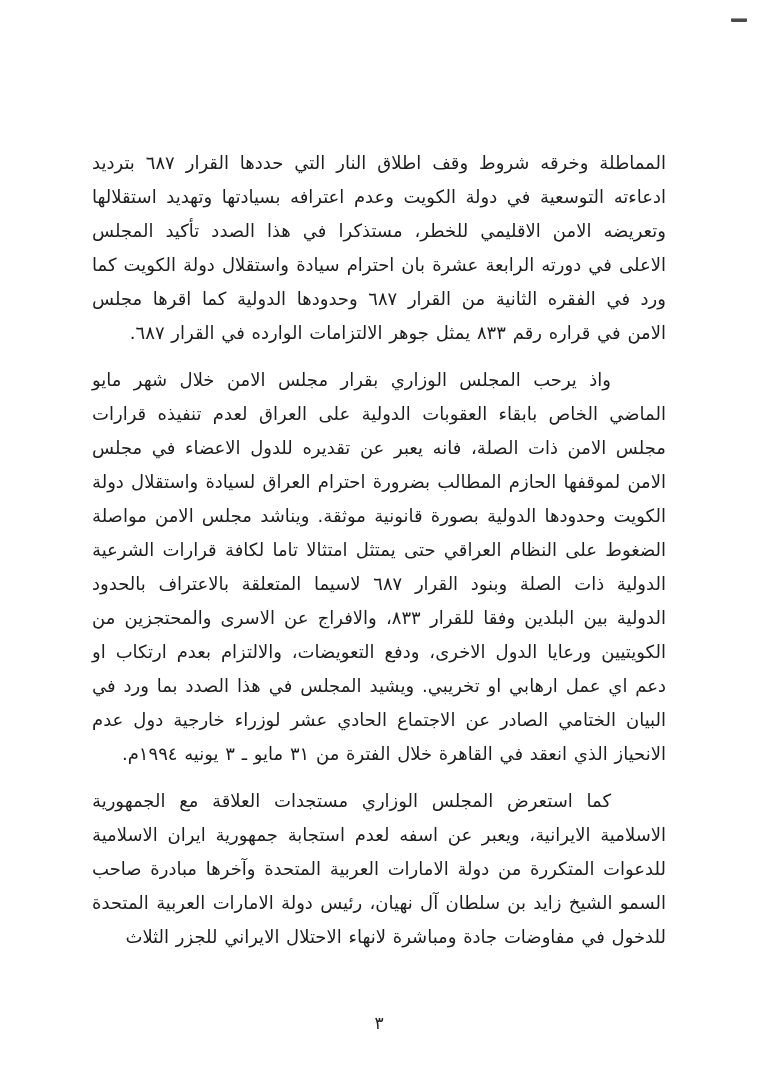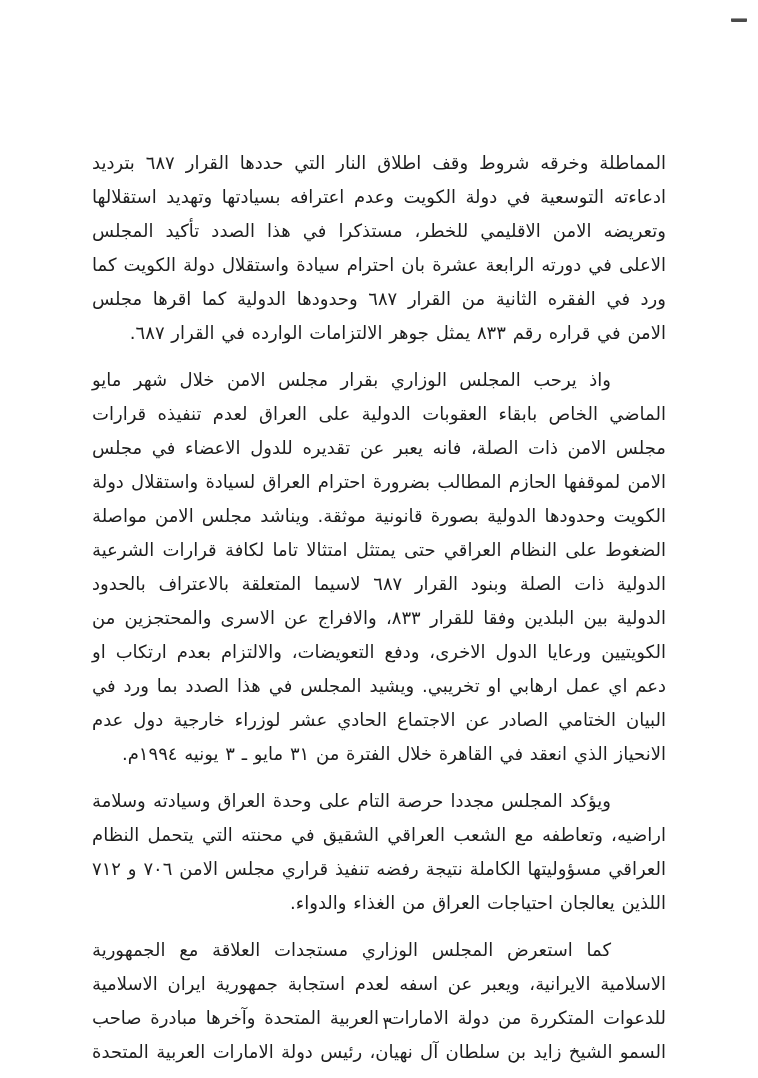--- a/index.html
+++ b/index.html
@@ -11,21 +11,20 @@
     height: 1078px;
     background: #ffffff;
     position: relative;
     overflow: hidden;
     font-family: "DejaVu Sans", sans-serif;
   }
   .scanned-page {
     position: absolute;
     inset: 0;
     background: #ffffff;
-    margin-left: 8px;
   }
   
   .corner-mark {
     position: absolute;
     top: 18px;
     right: 11px;
     width: 16px;
     height: 3px;
     background: #4a4a4a;
     border-top: 1px solid #9a9a9a;
@@ -65,19 +64,18 @@
 </head>
 <body>
 
 <div class="scanned-page">
 
   <div class="corner-mark"></div>
 
   <div class="body-text">
     <p>المماطلة وخرقه شروط وقف اطلاق النار التي حددها القرار ٦٨٧ بترديد ادعاءته التوسعية في دولة الكويت وعدم اعترافه بسيادتها وتهديد استقلالها وتعريضه الامن الاقليمي للخطر، مستذكرا في هذا الصدد تأكيد المجلس الاعلى في دورته الرابعة عشرة بان احترام سيادة واستقلال دولة الكويت كما ورد في الفقره الثانية من القرار ٦٨٧ وحدودها الدولية كما اقرها مجلس الامن في قراره رقم ٨٣٣ يمثل جوهر الالتزامات الوارده في القرار ٦٨٧.</p>
     <p class="indent">واذ يرحب المجلس الوزاري بقرار مجلس الامن خلال شهر مايو الماضي الخاص بابقاء العقوبات الدولية على العراق لعدم تنفيذه قرارات مجلس الامن ذات الصلة، فانه يعبر عن تقديره للدول الاعضاء في مجلس الامن لموقفها الحازم المطالب بضرورة احترام العراق لسيادة واستقلال دولة الكويت وحدودها الدولية بصورة قانونية موثقة. ويناشد مجلس الامن مواصلة الضغوط على النظام العراقي حتى يمتثل امتثالا تاما لكافة قرارات الشرعية الدولية ذات الصلة وبنود القرار ٦٨٧ لاسيما المتعلقة بالاعتراف بالحدود الدولية بين البلدين وفقا للقرار ٨٣٣، والافراج عن الاسرى والمحتجزين من الكويتيين ورعايا الدول الاخرى، ودفع التعويضات، والالتزام بعدم ارتكاب او دعم اي عمل ارهابي او تخريبي. ويشيد المجلس في هذا الصدد بما ورد في البيان الختامي الصادر عن الاجتماع الحادي عشر لوزراء خارجية دول عدم الانحياز الذي انعقد في القاهرة خلال الفترة من ٣١ مايو ـ ٣ يونيه ١٩٩٤م.</p>
-    <p class="indent">ويؤكد المجلس مجددا حرصة التام على وحدة العراق وسيادته وسلامة اراضيه، وتعاطفه مع الشعب العراقي الشقيق في محنته التي يتحمل النظام العراقي مسؤوليتها الكاملة نتيجة رفضه تنفيذ قراري مجلس الامن ٧٠٦ و ٧١٢ اللذين يعالجان احتياجات العراق من الغذاء والدواء.</p>
     <p class="indent">كما استعرض المجلس الوزاري مستجدات العلاقة مع الجمهورية الاسلامية الايرانية، ويعبر عن اسفه لعدم استجابة جمهورية ايران الاسلامية للدعوات المتكررة من دولة الامارات العربية المتحدة وآخرها مبادرة صاحب السمو الشيخ زايد بن سلطان آل نهيان، رئيس دولة الامارات العربية المتحدة للدخول في مفاوضات جادة ومباشرة لانهاء الاحتلال الايراني للجزر الثلاث</p>
   </div>
 
   <div class="page-number">٣</div>
 
 </div>
 
 </body></html>

